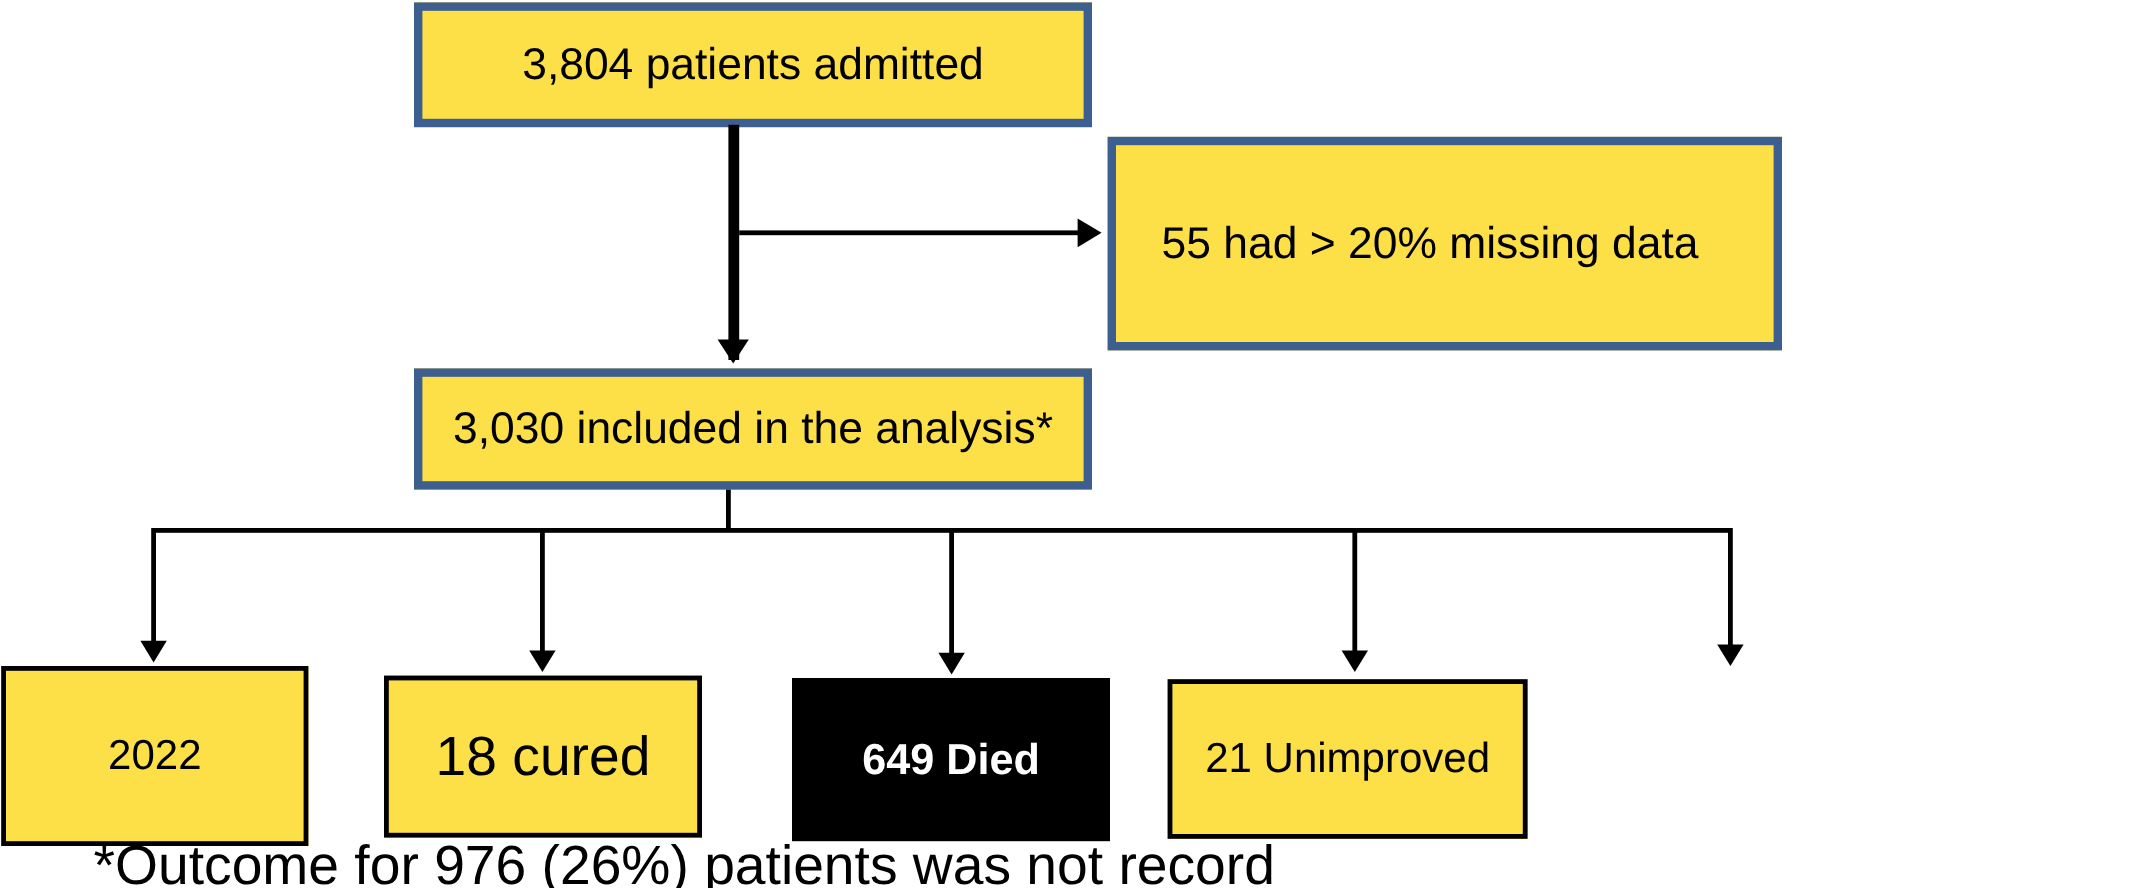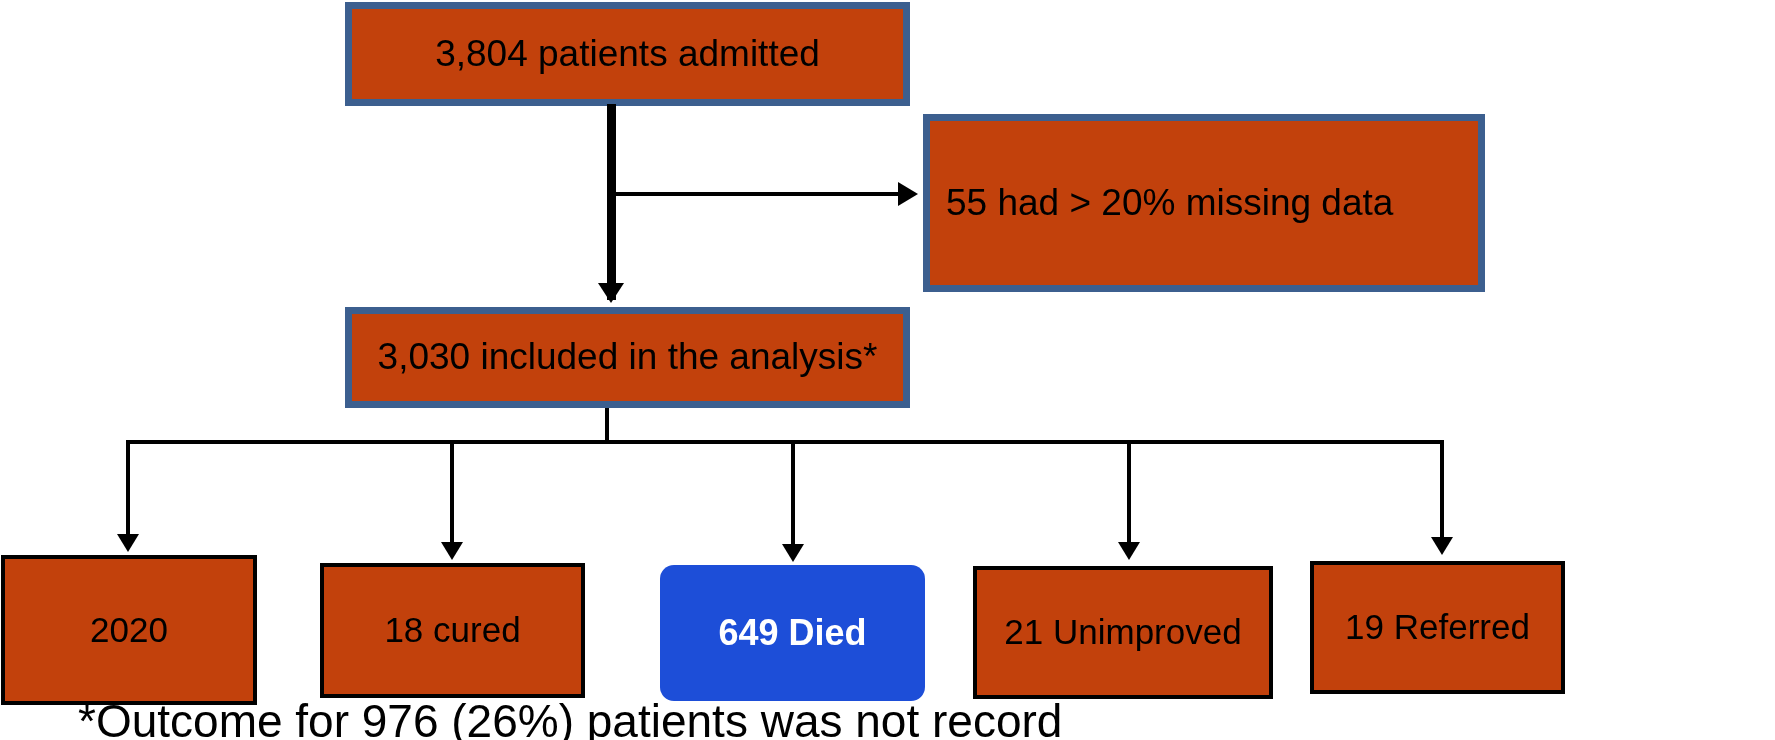--- a/index.html
+++ b/index.html
@@ -19,51 +19,51 @@
   }
 
   
   .node {
     position: absolute;
     box-sizing: border-box;
     display: flex;
     align-items: center;
     justify-content: center;
     text-align: center;
-    background: #c2410c;
+    background: #fde047;
     color: #000000;
     line-height: 1.15;
   }
   .node.blue {
     border: 7px solid #3c5f8f;
   }
   .node.plain {
     border: 4px solid #000000;
   }
   .node.dark {
-    background: #1d4ed8;
+    background: #000000;
     color: #ffffff;
     font-weight: bold;
     border: none;
-    border-radius: 14px;
+    border-radius: 0;
   }
   .node .label {
     display: block;
     padding: 0 10px;
   }
 
   
   #box-admitted   { left: 345px;  top: 2px;   width: 565px;  height: 104px; font-size: 37px; }
   #box-missing    { left: 923px;  top: 114px; width: 562px;  height: 178px; font-size: 37px;
                     justify-content: flex-start; }
-  #box-missing .label { padding-left: 16px; text-align: left; }
+  #box-missing .label { padding-left: 38px; text-align: left; }
   #box-included   { left: 345px;  top: 307px; width: 565px;  height: 101px; font-size: 37px; }
 
   #box-improved   { left: 1px;    top: 555px; width: 256px;  height: 150px; font-size: 35px; }
-  #box-cured      { left: 320px;  top: 563px; width: 265px;  height: 135px; font-size: 35px; }
+  #box-cured      { left: 320px;  top: 563px; width: 265px;  height: 135px; font-size: 46px; }
   #box-died       { left: 660px;  top: 565px; width: 265px;  height: 136px; font-size: 36px; }
   #box-unimproved { left: 973px;  top: 566px; width: 300px;  height: 133px; font-size: 35px; }
   #box-referred   { left: 1310px; top: 561px; width: 255px;  height: 133px; font-size: 35px; }
 
   
   .line-v, .line-h {
     position: absolute;
     background: #000000;
   }
   .arrowhead {
@@ -158,35 +158,32 @@
   <div class="arrowhead down small" id="head-3"></div>
 
   <div class="line-v" id="drop-4"></div>
   <div class="arrowhead down small" id="head-4"></div>
 
   <div class="line-v" id="drop-5"></div>
   <div class="arrowhead down small" id="head-5"></div>
 
   <div class="node plain" id="box-improved">
     <span class="label">
-      <span>2020</span><br>
+      <span>2022</span><br>
     </span>
   </div>
 
   <div class="node plain" id="box-cured">
     <span class="label">18 cured</span>
   </div>
 
   <div class="node dark" id="box-died">
     <span class="label">649 Died</span>
   </div>
 
   <div class="node plain" id="box-unimproved">
     <span class="label">21 Unimproved</span>
   </div>
 
-  <div class="node plain" id="box-referred">
-    <span class="label">19 Referred</span>
-  </div>
 
   <div id="footnote">*Outcome for 976 (26%) patients was not record</div>
 
 </div>
 
 </body></html>

